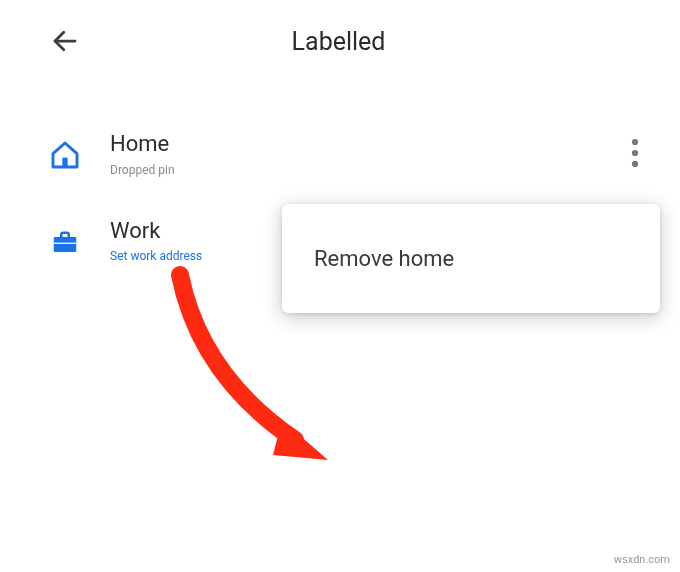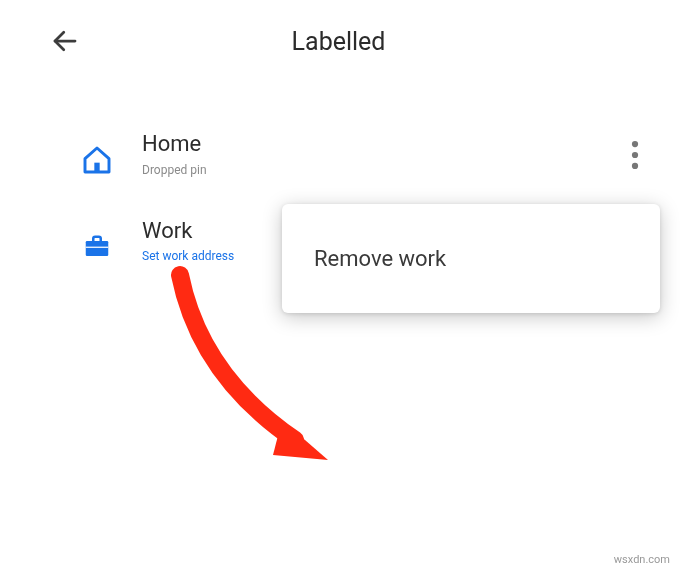--- a/index.html
+++ b/index.html
@@ -36,24 +36,23 @@
       font-size: 25px;
       color: #2b2b2b;
       font-weight: 400;
       margin-left: -50px;
     }
     .list {
       padding-top: 40px;
     }
     .list-row {
       display: flex;
-      align-items: flex-end;
+      align-items: center;
       padding: 18px 28px 22px 48px;
       position: relative;
-      margin-left: 32px;
     }
     .row-icon {
       width: 34px;
       height: 34px;
       display: flex;
       align-items: center;
       justify-content: center;
       color: #1a73e8;
       margin-top: 4px;
     }
@@ -163,21 +162,21 @@
     </div>
     <div class="row-text">
       <div class="row-title">Work</div>
       <div class="row-sub link">Set work address</div>
     </div>
   </div>
 
 </div>
 
 <div class="popup">
-  <div class="popup-item">Remove work</div>
+  <div class="popup-item">Remove home</div>
 </div>
 
 <svg class="arrow-annotation" width="200" height="200" viewBox="0 0 200 200">
   <defs>
     <marker id="none"></marker>
   </defs>
   <path d="M 20 10 Q 40 110 135 175" stroke="#ff2a12" stroke-width="18" fill="none" stroke-linecap="round"></path>
   <polygon points="168,195 122,155 113,190" fill="#ff2a12"></polygon>
 </svg>
 

